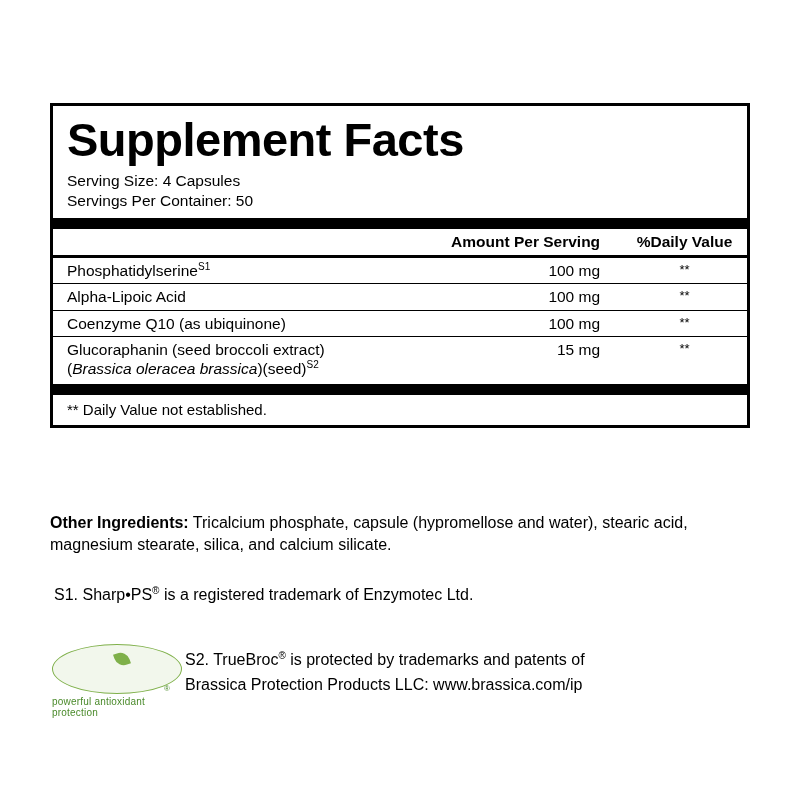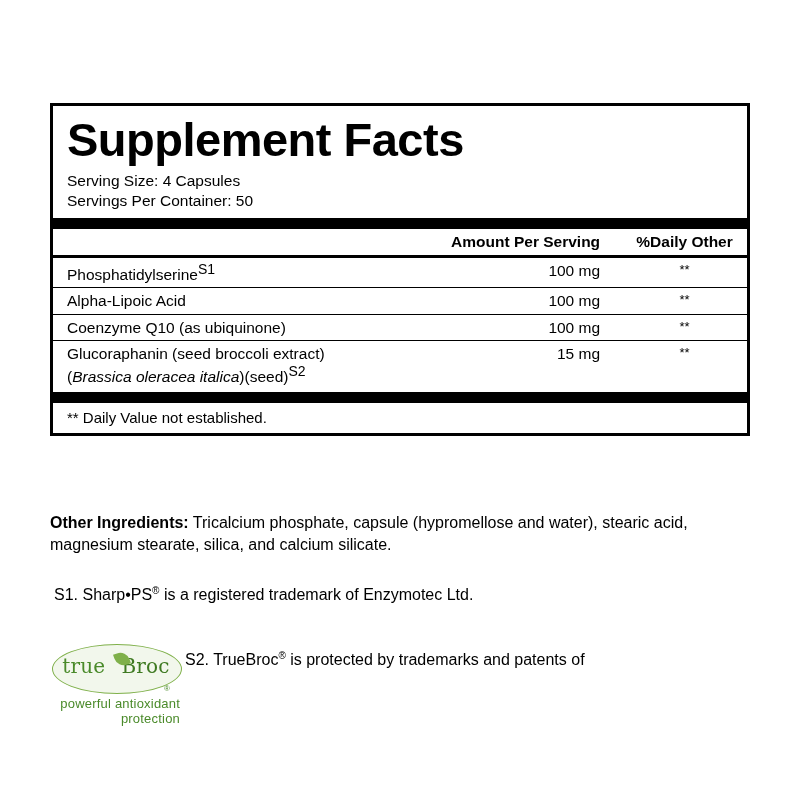--- a/index.html
+++ b/index.html
@@ -88,21 +88,21 @@
     font-size: 13px;
     padding-top: 4px !important;
   }
   .sep td { padding: 0 !important; }
   .sep hr {
     border: none;
     border-top: 1px solid #000;
     margin: 0;
   }
   .sub {
-    font-size: 14px;
+    font-size: 10px;
     vertical-align: super;
   }
   .ital { font-style: italic; }
 
   .footnote {
     font-size: 15px;
     padding: 6px 0 7px 14px;
   }
 
   
@@ -172,22 +172,22 @@
     height: 14px;
     background: #7fb04a;
     border-radius: 0 70% 0 70%;
     transform: rotate(-20deg);
   }
   .logo-sub {
     position: absolute;
     left: 0;
     top: 56px;
     width: 128px;
-    text-align: right;
-    font-size: 13px;
+    text-align: left;
+    font-size: 10px;
     color: #4a8a2a;
     letter-spacing: 0.2px;
   }
   .logo-tm {
     position: absolute;
     left: 112px;
     top: 44px;
     font-size: 8px;
     color: #4a8a2a;
   }
@@ -206,21 +206,21 @@
       <div>Servings Per Container: 50</div>
     </div>
 
     <div class="rule-thick"></div>
 
     <table class="facts">
       <tbody>
           <tr class="hdr-row">
         <td class="col-name"></td>
         <td class="col-amt">Amount Per Serving</td>
-        <td class="col-dv">%Daily Other</td>
+        <td class="col-dv">%Daily Value</td>
       </tr>
       <tr class="sep">
             <td colspan="3">
               <hr>
             </td>
           </tr>
 
       <tr class="sep">
             <td colspan="3">
               <hr>
@@ -262,21 +262,21 @@
       </tr>
       <tr class="sep">
             <td colspan="3">
               <hr>
             </td>
           </tr>
 
       <tr class="data-row">
         <td class="col-name">
           <div>Glucoraphanin (seed broccoli extract)</div>
-          <div><span>(</span><span class="ital">Brassica oleracea italica</span><span>)(seed)</span><span class="sub">S2</span></div>
+          <div><span>(</span><span class="ital">Brassica oleracea brassica</span><span>)(seed)</span><span class="sub">S2</span></div>
         </td>
         <td class="col-amt">15 mg</td>
         <td class="col-dv">**</td>
       </tr>
     </tbody>
       </table>
 
     <div class="rule-thick"></div>
 
     <div class="footnote">**  Daily Value not established.</div>
@@ -285,23 +285,23 @@
   <div class="other-ing">
     <b>Other Ingredients:</b><span> Tricalcium phosphate, capsule (hypromellose and water), stearic acid, magnesium stearate, silica, and calcium silicate.</span>
   </div>
 
   <div class="s1-note">
     <span>S1. Sharp•PS</span><span class="reg">®</span><span> is a registered trademark of Enzymotec Ltd.</span>
   </div>
 
   <div class="logo">
     <div class="logo-oval"></div>
-    <div class="logo-text"><span>true</span><span style="display:inline-block;width:16px"></span><span class="b">Broc</span></div>
     <div class="logo-leaf"></div>
     <div class="logo-tm">®</div>
     <div class="logo-sub">powerful antioxidant protection</div>
   </div>
 
   <div class="s2-note">
     <div><span>S2. TrueBroc</span><span class="reg">®</span><span> is protected by trademarks and patents of</span></div>
+    <div>Brassica Protection Products LLC: www.brassica.com/ip</div>
   </div>
 
 </div>
 
 </body></html>

